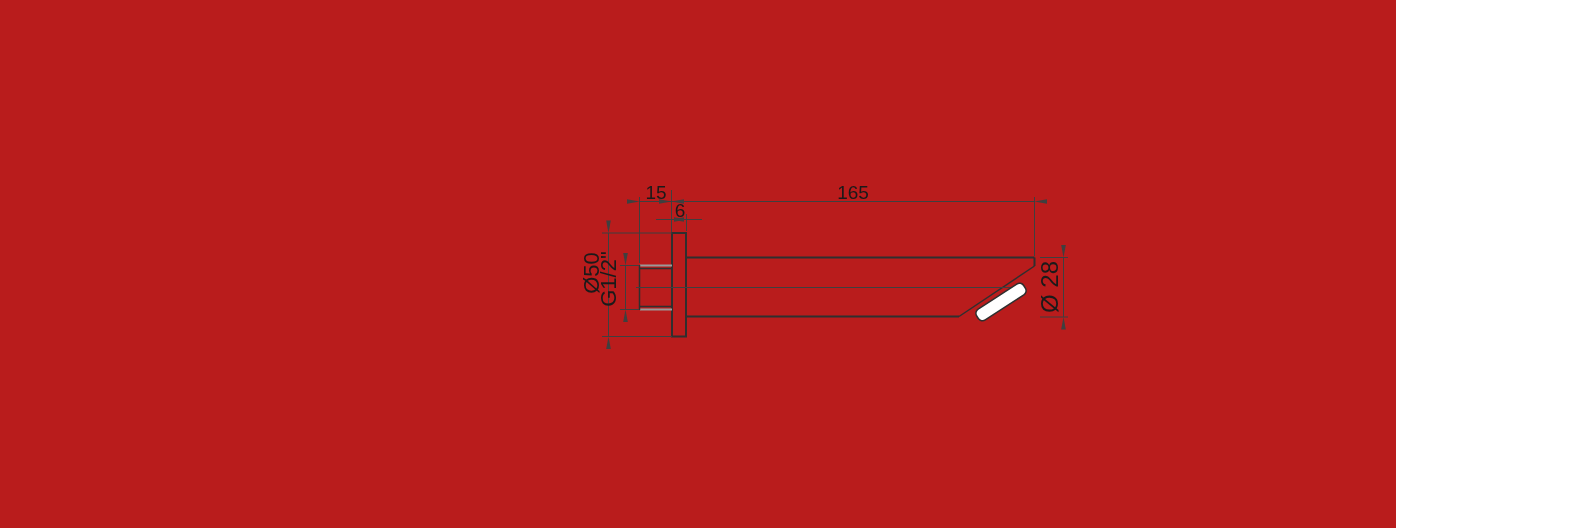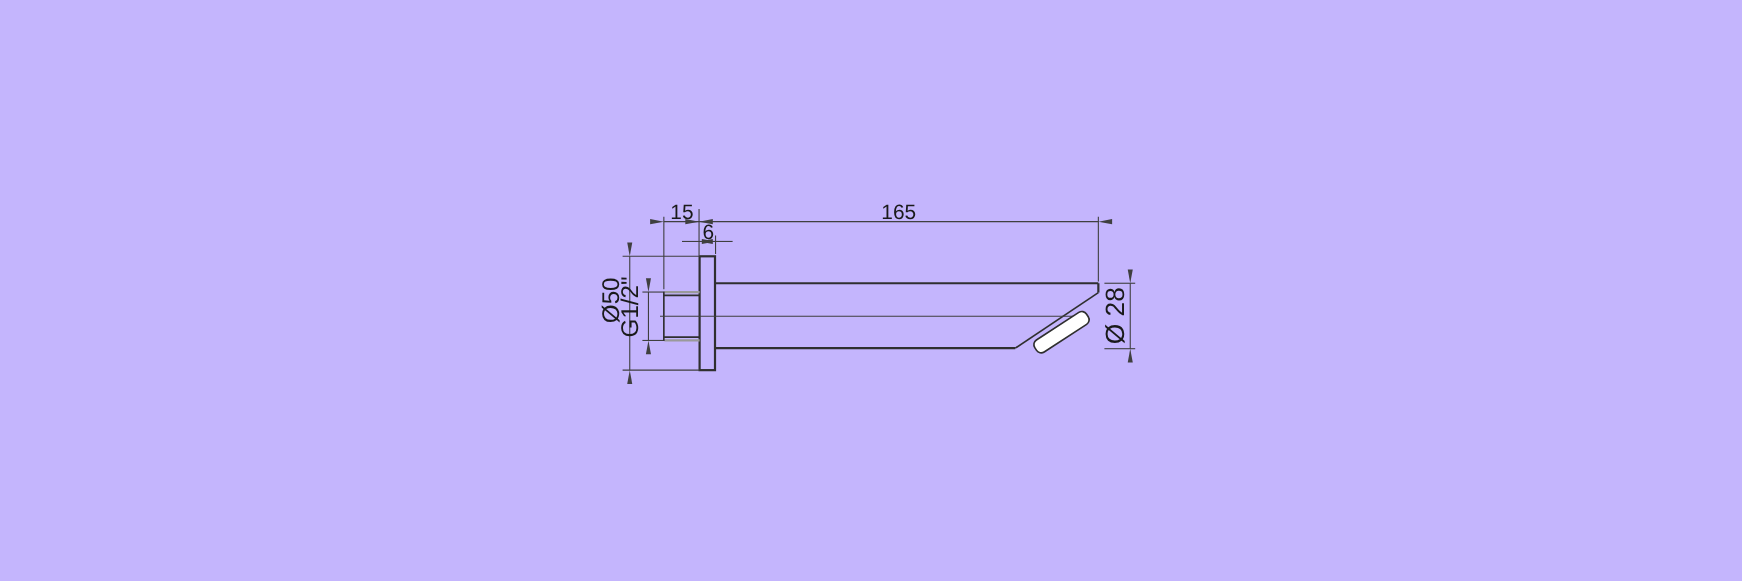--- a/index.html
+++ b/index.html
@@ -2,25 +2,26 @@
 <html><head>
 <meta charset="utf-8">
 <style>
   html, body {
     margin: 0;
     padding: 0;
     background: #ffffff;
   }
   .canvas {
     position: relative;
-    width: 1584px;
+    width: 1360px;
     height: 528px;
-    background: #c4b5fd;
+    background: #b91c1c;
     overflow: hidden;
     font-family: "Liberation Sans", sans-serif;
+    padding-left: 36px;
   }
   svg { display: block; }
   .outline  { stroke: #2f2f2f; stroke-width: 2;   fill: none; }
   .outline-thin { stroke: #2f2f2f; stroke-width: 1.5; fill: none; }
   .thread   { stroke: #9a9a9a; stroke-width: 2;   fill: none; }
   .dim      { stroke: #3f3f3f; stroke-width: 1;   fill: none; }
   .dim-text {
     fill: #1a1a1a;
     font-family: "Liberation Sans", sans-serif;
   }

